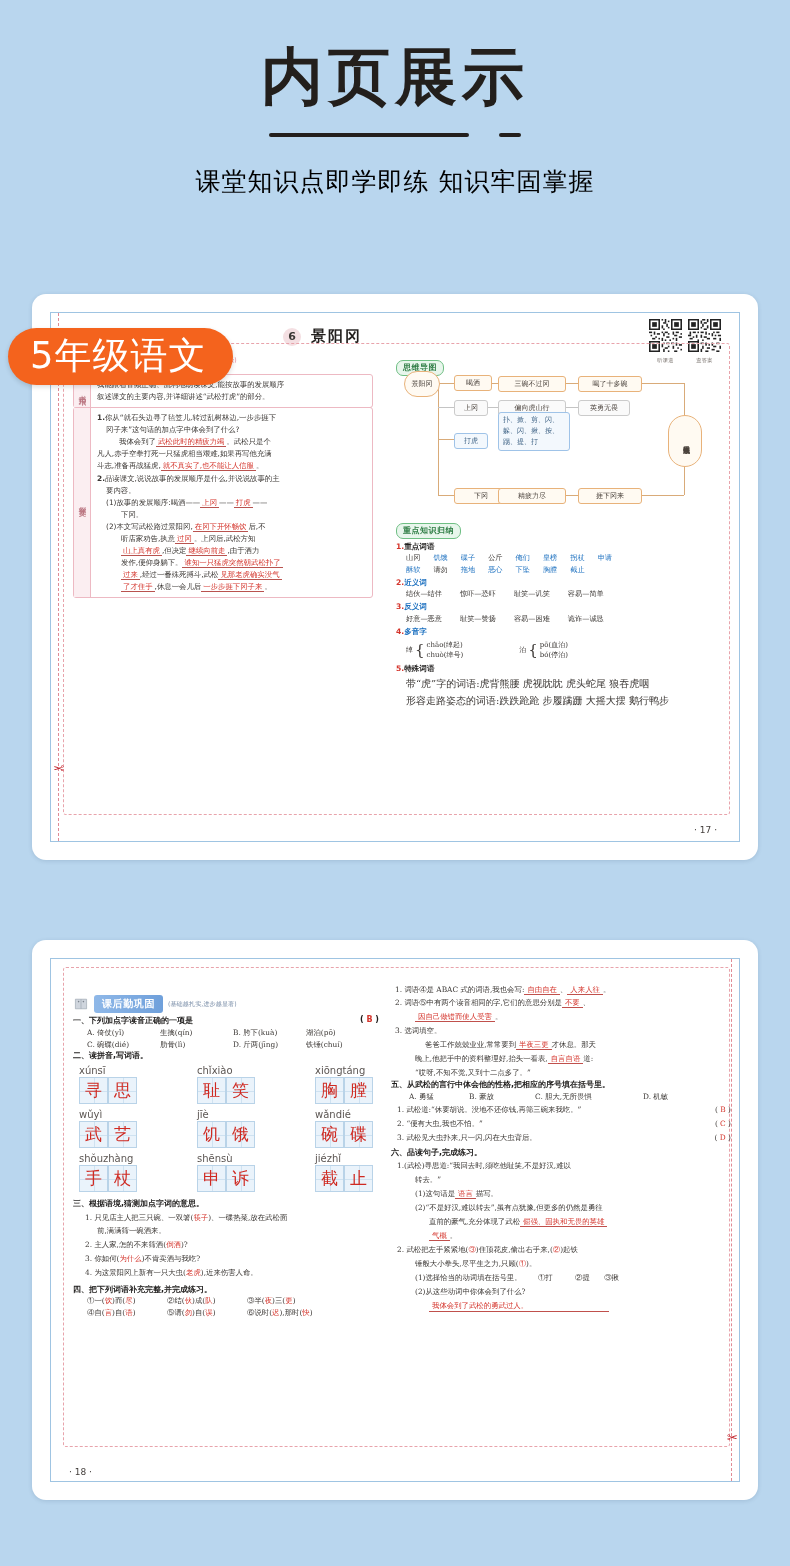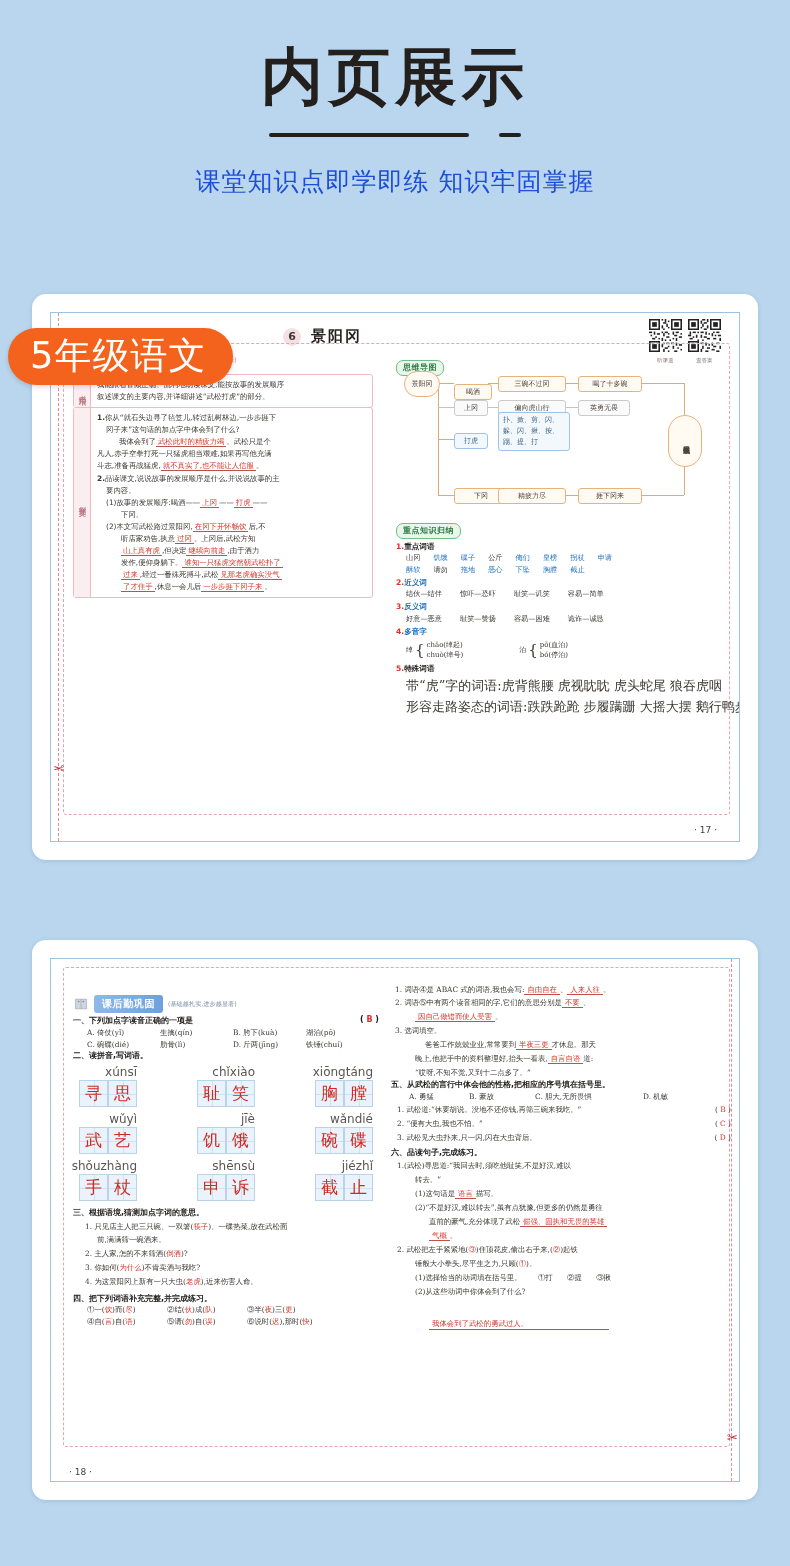--- a/index.html
+++ b/index.html
@@ -15,21 +15,21 @@
   .hero { text-align: center; padding-top: 44px; }
   .hero-title {
     font-size: 62px; font-weight: bold; color: #231f1c;
     letter-spacing: 5px; line-height: 1.05;
     font-family: "DejaVu Sans", sans-serif;
   }
   .hero-rule { margin: 18px auto 0; width: 252px; height: 16px; position: relative; }
   .hero-rule .r1 { position: absolute; left: 0; top: 6px; width: 200px; height: 4px; background: #231f1c; border-radius: 2px;}
   .hero-rule .r2 { position: absolute; right: 0; top: 6px; width: 22px; height: 4px; background: #231f1c; border-radius: 2px;}
   .hero-sub {
-    margin-top: 22px; font-size: 25px; color: #1d4ed8; letter-spacing: 1px;
+    margin-top: 22px; font-size: 25px; color: #000000; letter-spacing: 1px;
     font-family: "DejaVu Sans", sans-serif;
   }
 
   
   .page-card {
     position: absolute; left: 32px; width: 726px;
     background: #ffffff; border-radius: 14px;
     box-shadow: 0 1px 4px rgba(40,70,100,.16);
   }
   #page1 { top: 294px; height: 566px; }
@@ -132,47 +132,47 @@
   }
   .mm-line { position: absolute; background: #d9ab79; }
   .mm-line.g { background: #c4c4c4; }
 
   
   .kk { position: absolute; left: 345px; top: 205px; width: 352px; }
   .kk-h { font-size: 7.6px; font-weight: bold; color: #1f1d1c; margin-top: 3px; }
   .kk-h .n { color: #d4342b; }
   .kk-row { font-size: 7.2px; color: #3a3633; margin-top: 1.5px; padding-left: 10px;
             font-family: "DejaVu Serif", serif; display:flex; gap: 13px; flex-wrap: wrap;}
-  .kk-plain { font-size: 13px; color: #3a3633; margin-top: 2px; padding-left: 10px;
+  .kk-plain { font-size: 10px; color: #3a3633; margin-top: 2px; padding-left: 10px;
               font-family: "DejaVu Serif", serif; line-height: 1.5;}
   .poly { display: flex; align-items: center; gap: 2px; font-size: 7px;
           font-family: "DejaVu Serif", serif; }
   .poly .brace { font-size: 15px; color: #3a3633; }
   .poly .cols { display: flex; flex-direction: column; line-height: 1.45; }
 
   
   .pgnum { position: absolute; font-size: 9px; color: #45403d;
            font-family: "DejaVu Sans", sans-serif; }
 
   
   .p2-left { position: absolute; left: 22px; top: 36px; width: 306px; }
   .p2-right { position: absolute; left: 340px; top: 22px; width: 340px; }
   .q-h { font-size: 8px; font-weight: bold; color: #1f1d1c; }
   .q-l { font-size: 7.4px; color: #3a3633; margin-top: 2.5px; padding-left: 12px;
          line-height: 1.55; font-family: "DejaVu Serif", serif; }
   .q-l.ind { padding-left: 24px; }
   .ans { color: #d4342b; }
-  .ansu { color: #d4342b; border-bottom: .6px solid #c0504c; padding: 0 3px; margin-top: 18px;}
+  .ansu { color: #d4342b; border-bottom: .6px solid #c0504c; padding: 0 3px;}
   .row-between { display: flex; justify-content: space-between; }
 
   
   .grid-wrap { display: flex; justify-content: space-between; margin-top: 4px; padding: 0 6px; }
   .grid-col { display: flex; flex-direction: column; gap: 5px; }
   .gterm { }
-  .gpy { display: flex; font-size: 12px; color: #5b5552; justify-content: flex-end;
+  .gpy { display: flex; font-size: 10px; color: #5b5552; justify-content: flex-start;
          width: 58px; margin-bottom: 1px; font-family: "DejaVu Sans", sans-serif;}
   .gbox { display: flex; width: 58px; }
   .gcell {
     width: 29px; height: 27px; background: #eaf3fb;
     border: .5px solid #b9d3e8; position: relative;
     display: flex; align-items: center; justify-content: center;
     color: #cf2a22; font-size: 17px; font-family: "DejaVu Serif", serif;
   }
   .gcell:before, .gcell:after {
     content: ""; position: absolute; background: #cfe2f1;
@@ -414,21 +414,21 @@
       <div class="mm-line" style="left:92px; top:124px; width:10px; height:1px;"></div>
       <div class="mm-line" style="left:170px; top:12px; width:12px; height:1px;"></div>
       <div class="mm-line g" style="left:170px; top:36px; width:12px; height:1px;"></div>
       <div class="mm-line" style="left:170px; top:124px; width:12px; height:1px;"></div>
       <div class="mm-line" style="left:246px; top:12px; width:42px; height:1px;"></div>
       <div class="mm-line" style="left:246px; top:124px; width:42px; height:1px;"></div>
       <div class="mm-line" style="left:288px; top:12px; width:1px; height:112px;"></div>
 
       <div class="mm-cloud" style="left:8px; top:0px; width:36px; height:26px; display:flex; align-items:center; justify-content:center;">景阳冈</div>
 
-      <div class="mm-node" style="left:58px; top:13px; width:38px;">喝酒</div>
+      <div class="mm-node" style="left:58px; top:4px; width:38px;">喝酒</div>
       <div class="mm-node" style="left:102px; top:5px; width:68px;">三碗不过冈</div>
       <div class="mm-node" style="left:182px; top:5px; width:64px;">喝了十多碗</div>
 
       <div class="mm-node" style="left:58px; top:29px; width:34px; border-color:#cbcbcb; background:#fafafa;">上冈</div>
       <div class="mm-node" style="left:102px; top:29px; width:68px; border-color:#cbcbcb; background:#fafafa;">偏向虎山行</div>
       <div class="mm-node" style="left:182px; top:29px; width:52px; border-color:#cbcbcb; background:#fafafa;">英勇无畏</div>
 
       <div class="mm-node blue" style="left:58px; top:62px; width:34px;">打虎</div>
       <div class="mm-node blue" style="left:102px; top:41px; width:72px; line-height:1.55; text-align:left; white-space:normal;">扑、掀、剪、闪、躲、闪、揪、按、踢、提、打</div>
 
@@ -769,21 +769,21 @@
       </div>
       <div class="q-l" style="padding-left:6px">
         <span>2. 武松把左手紧紧地(</span><span class="ans">③</span><span>)住顶花皮,偷出右手来,(</span><span class="ans">②</span><span>)起铁</span>
       </div>
       <div class="q-l ind">
         <span>锤般大小拳头,尽平生之力,只顾(</span><span class="ans">①</span><span>)。</span>
       </div>
       <div class="q-l ind">
         <span>(1)选择恰当的动词填在括号里。</span>
         <span style="margin-left:14px">①打</span>
-        <span style="margin-left:12px">②提</span>
+        <span style="margin-left:20px">②提</span>
         <span style="margin-left:12px">③揪</span>
       </div>
       <div class="q-l ind">(2)从这些动词中你体会到了什么?</div>
       <div class="q-l" style="padding-left:38px">
         <span class="ansu" style="display:inline-block; min-width:180px;">我体会到了武松的勇武过人。</span>
       </div>
     </div>
 
     <div class="pgnum" style="left:18px; bottom:4px;">· 18 ·</div>
   </div>

